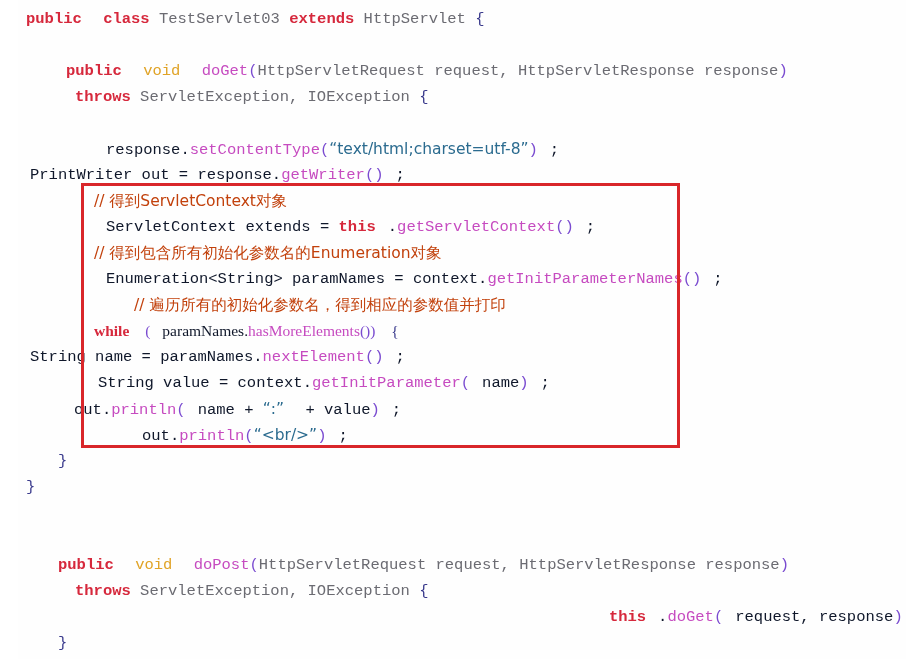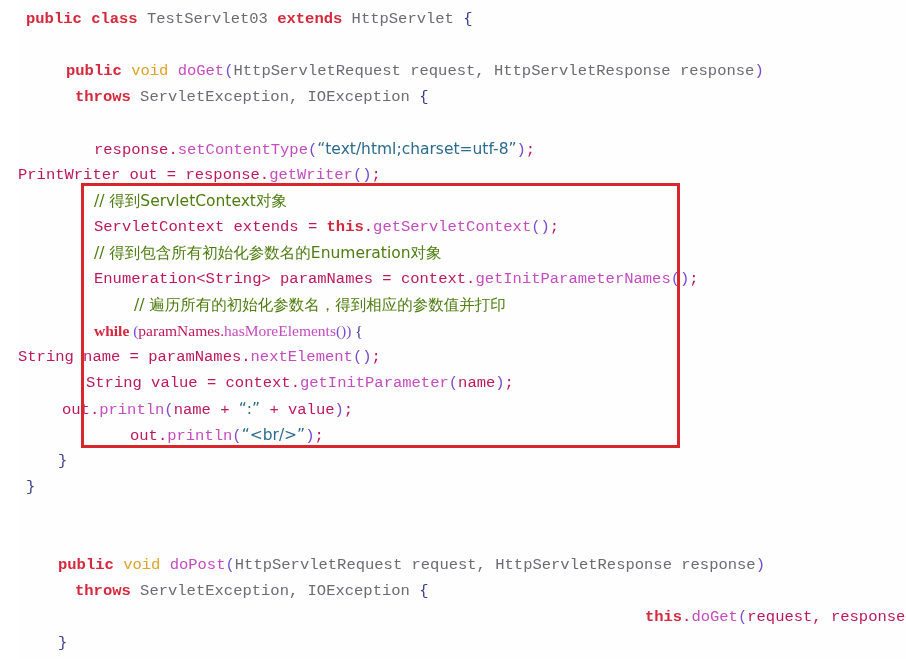--- a/index.html
+++ b/index.html
@@ -54,24 +54,24 @@
     color: #6b6b72;
     letter-spacing: 0px;
   }
 
   
   .kw      { color: #d6283c; font-weight: bold; }
   .kw2     { color: #e0a326; }
   .meth    { color: #c64bc0; }
   .type    { color: #6b6b72; }
   .str     { color: #2b6b8f; }
-  .cmt     { color: #4d7c0f; }
+  .cmt     { color: #c2410c; }
   .brace   { color: #3a3a8c; }
   .paren   { color: #7a4bd0; }
-  .plain   { color: #be185d; }
+  .plain   { color: #0f172a; margin-left: 12px; }
   .cjk     { font-family: "DejaVu Sans", "Liberation Sans", sans-serif; }
 </style>
 </head>
 <body>
 
 <div id="code-surface" style="background: rgb(254, 254, 254);">
   <div id="code-lines">
       <div class="code-line" style="padding-left: 8px;"><span class="kw">public</span><span class="plain"> </span><span class="kw">class</span><span class="type"> TestServlet03 </span><span class="kw">extends</span><span class="type"> HttpServlet </span><span class="brace">{</span></div>
       <div class="code-line" style="padding-left: 8px;">&nbsp;</div>
       <div class="code-line" style="padding-left: 48px;"><span class="kw">public</span><span class="plain"> </span><span class="kw2">void</span><span class="plain"> </span><span class="meth">doGet</span><span class="paren">(</span><span class="type">HttpServletRequest request, HttpServletResponse response</span><span class="paren">)</span></div>

